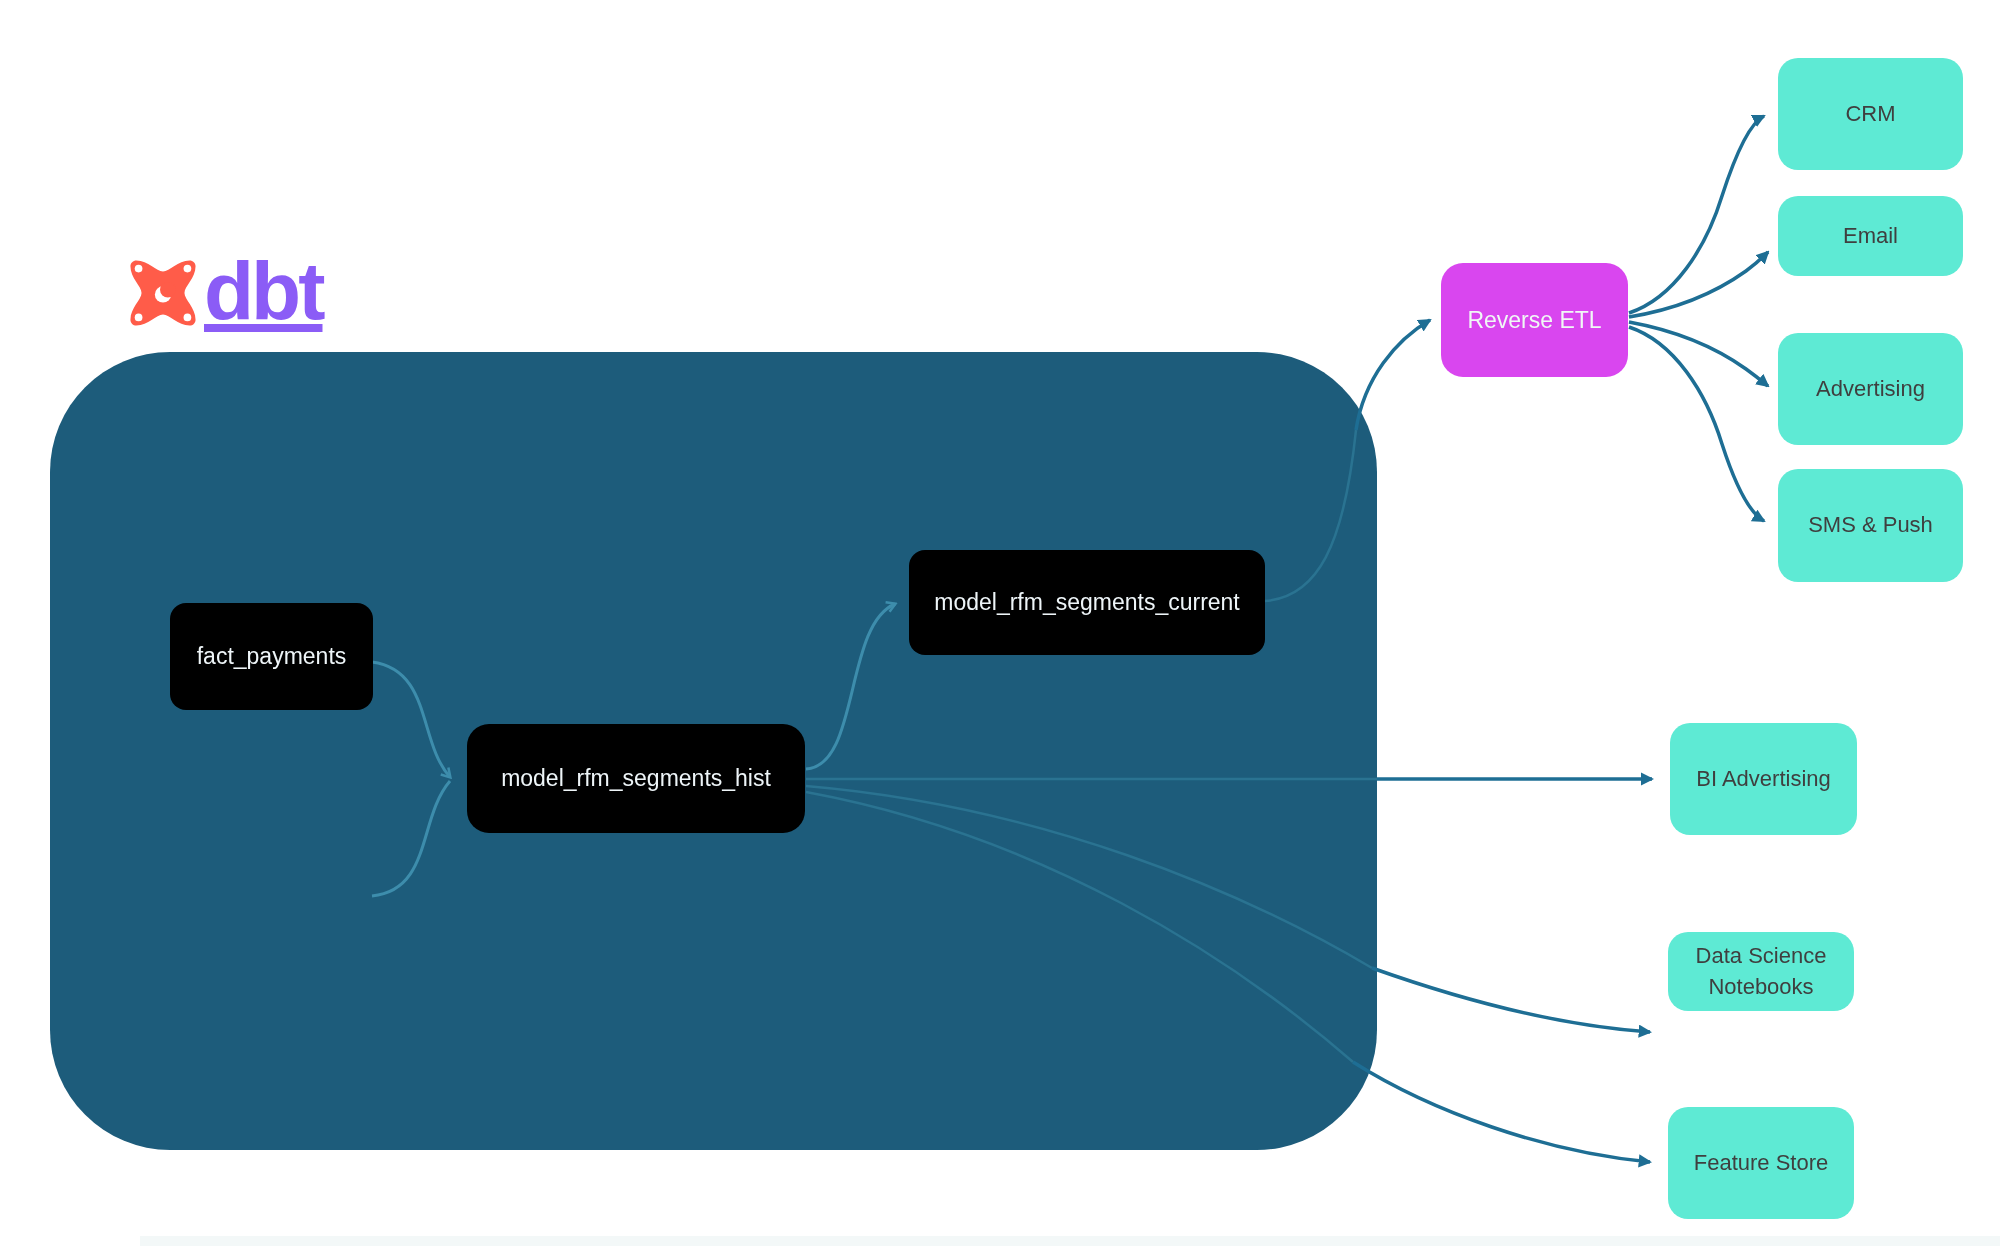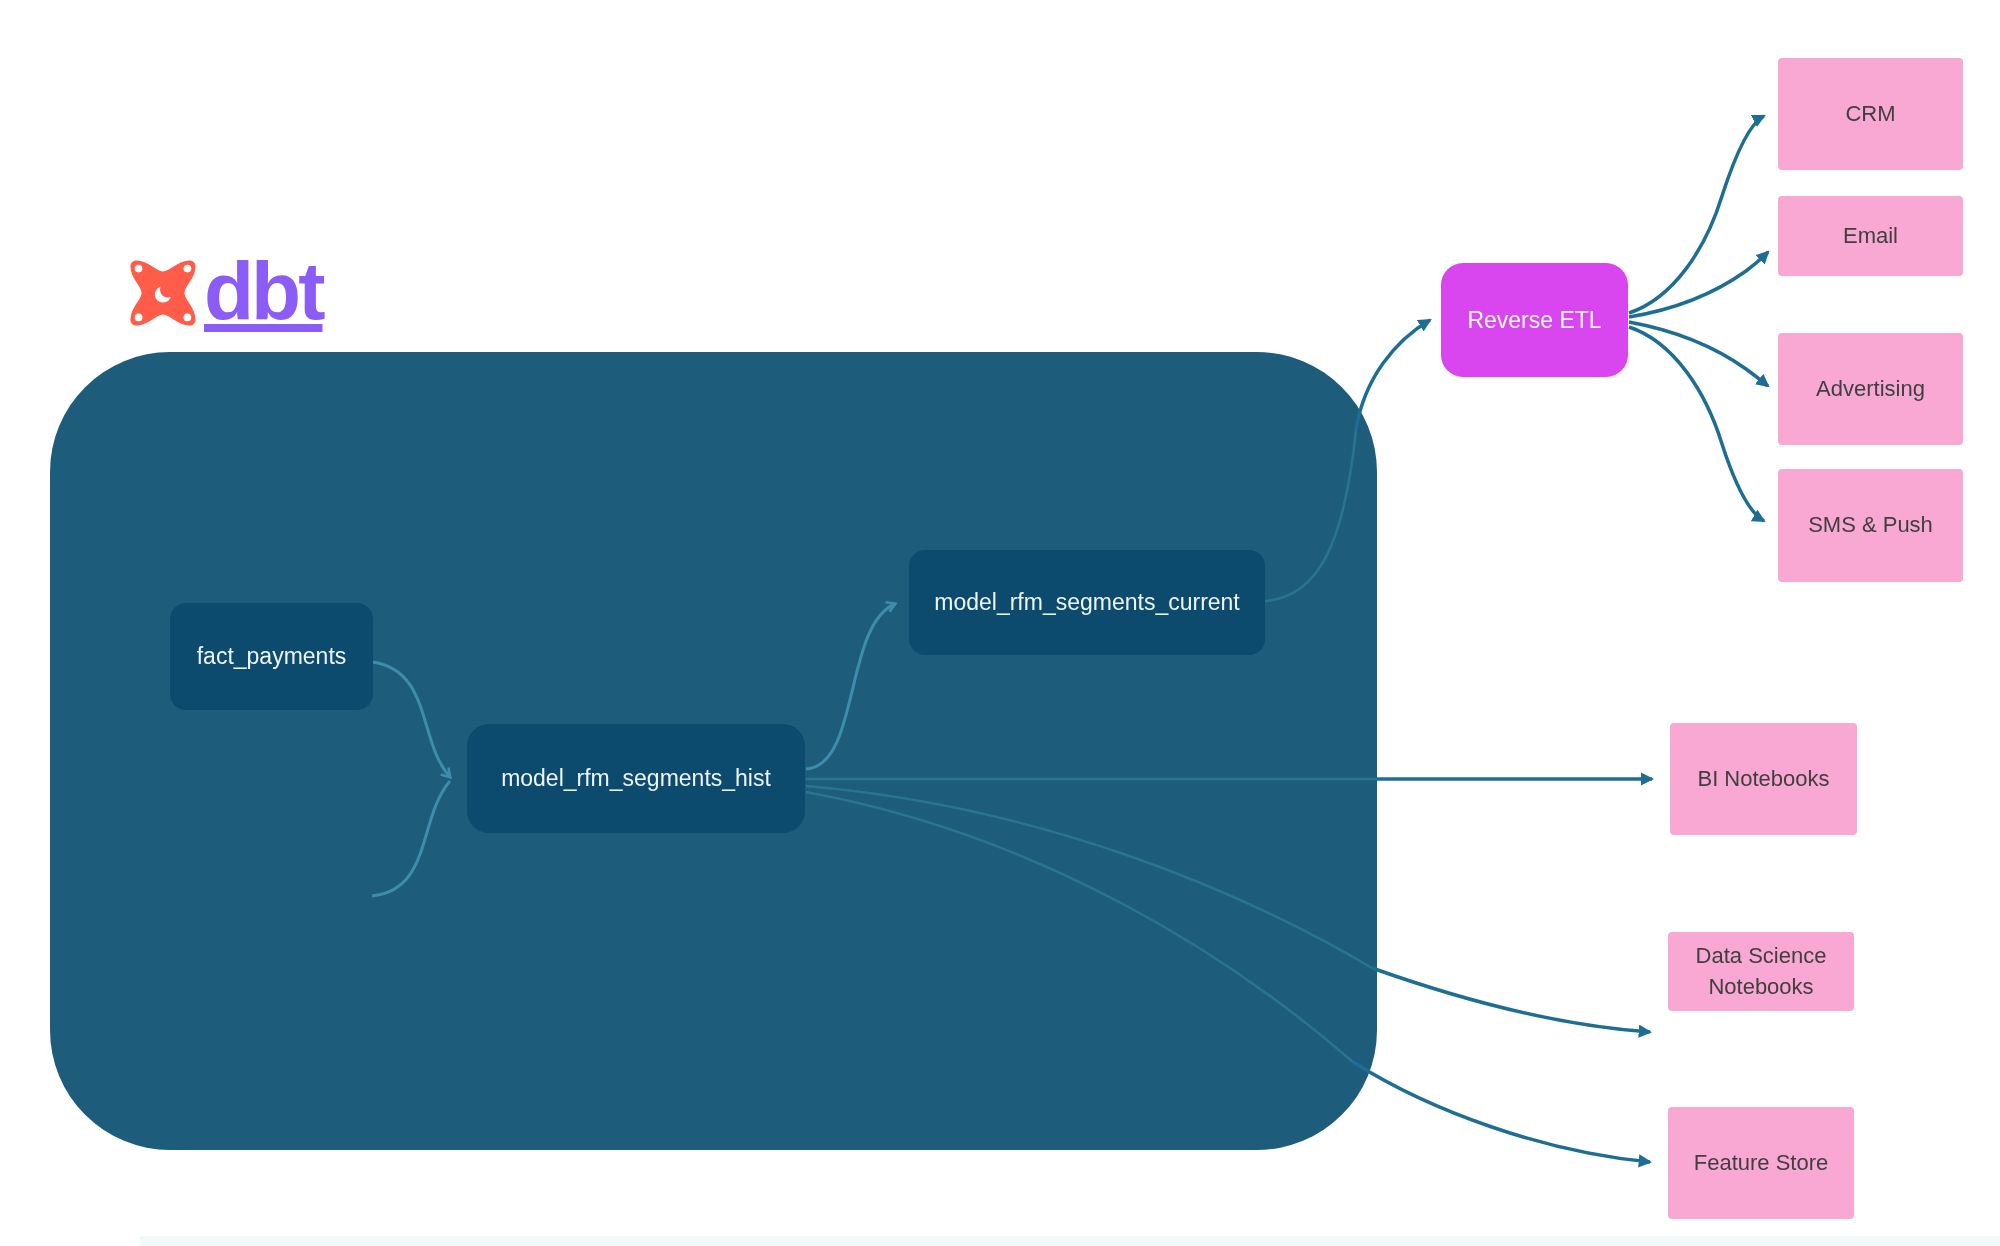--- a/index.html
+++ b/index.html
@@ -4,23 +4,23 @@
 <title>dbt data flow diagram</title>
 <style>
   html,body{margin:0;padding:0;background:#ffffff;}
   .canvas{position:relative;width:2000px;height:1246px;background:#ffffff;overflow:hidden;
           font-family:"Liberation Sans",sans-serif;}
   .warehouse{position:absolute;left:50px;top:352px;width:1327px;height:798px;
              background:#1d5c7b;border-radius:120px;z-index:1;}
   .edge-layer{position:absolute;left:0;top:0;width:2000px;height:1246px;z-index:2;pointer-events:none;}
   .node{position:absolute;display:flex;align-items:center;justify-content:center;
         text-align:center;z-index:3;box-sizing:border-box;padding:8px 14px;}
-  .model{background:#0c4a6e;color:#eef5f8;border-radius:16px;font-size:23px;}
+  .model{background:#000000;color:#eef5f8;border-radius:16px;font-size:23px;}
   .green{background:#d946ef;color:#f0f8f5;border-radius:22px;font-size:23px;}
-  .dest{background:#f9a8d4;color:#3f3f3f;border-radius:4px;font-size:22px;line-height:1.4;}
+  .dest{background:#5eead4;color:#3f3f3f;border-radius:20px;font-size:22px;line-height:1.4;}
   .logo{position:absolute;left:126px;top:252px;display:flex;align-items:center;z-index:3;}
   .logo-icon{width:74px;height:74px;display:block;}
   .logo-text{font-size:82px;font-weight:800;color:#8b5cf6;letter-spacing:-3px;
              line-height:1;margin-left:4px;transform:translateY(-2px);text-decoration:underline;}
   .bottom-strip{position:absolute;left:140px;top:1236px;width:1860px;height:10px;
                 background:#f3f8f8;z-index:1;}
 </style>
 </head>
 <body>
 
@@ -100,21 +100,21 @@
     <span>Email</span>
   </div>
   <div class="node dest" style="left:1778px;top:333px;width:185px;height:112px;">
     <span>Advertising</span>
   </div>
   <div class="node dest" style="left:1778px;top:469px;width:185px;height:113px;">
     <span>SMS &amp; Push</span>
   </div>
 
   <div class="node dest" style="left:1670px;top:723px;width:187px;height:112px;">
-    <span>BI Notebooks</span>
+    <span>BI Advertising</span>
   </div>
   <div class="node dest" style="left:1668px;top:932px;width:186px;height:79px;">
     <span>Data Science Notebooks</span>
   </div>
   <div class="node dest" style="left:1668px;top:1107px;width:186px;height:112px;">
     <span>Feature Store</span>
   </div>
 
   <div class="bottom-strip"></div>
 

